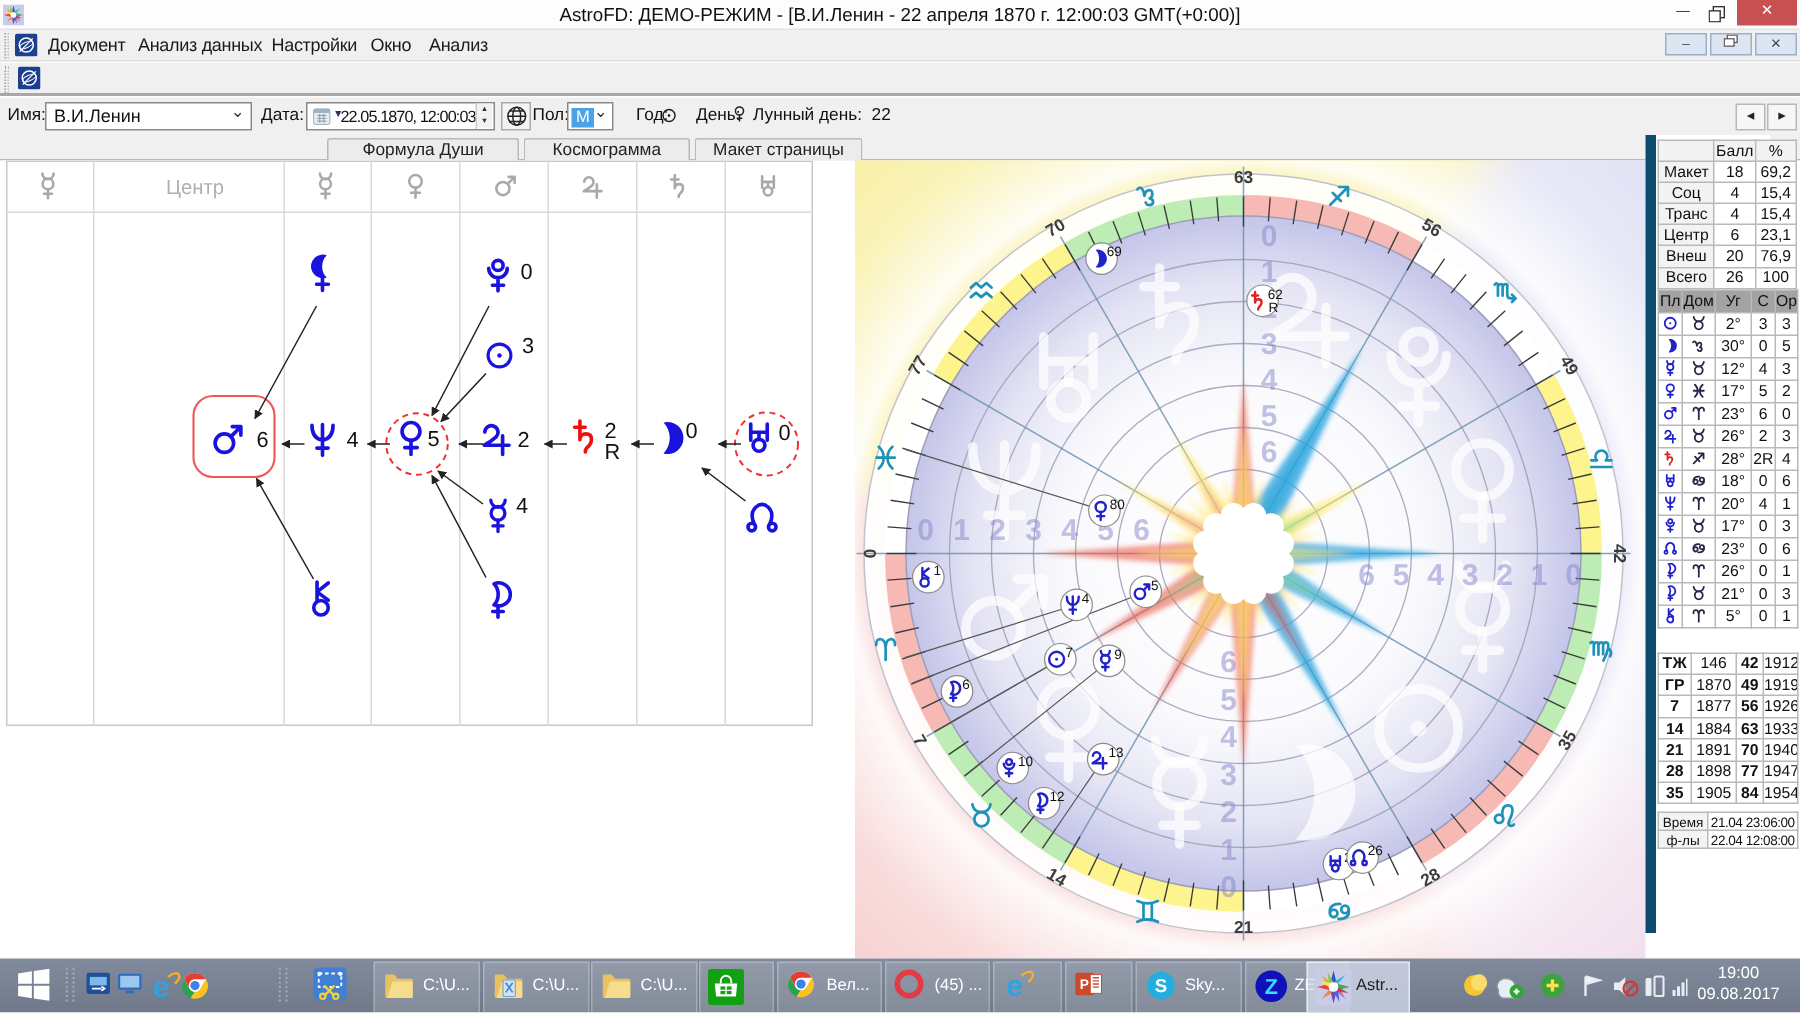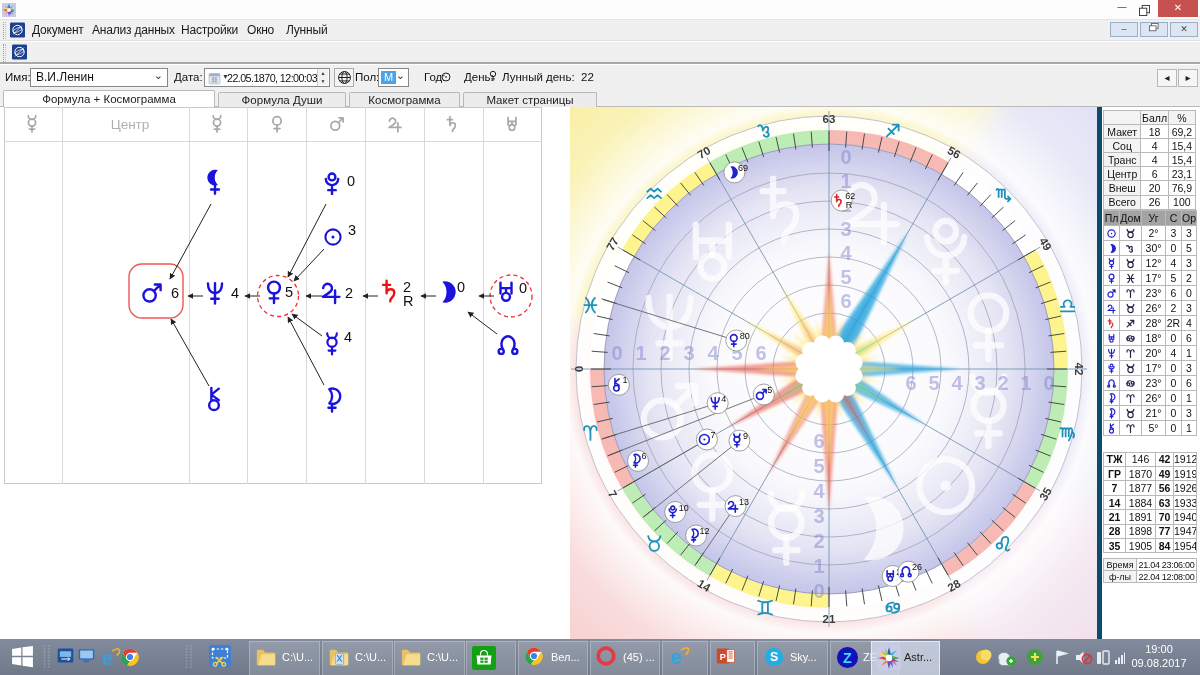--- a/index.html
+++ b/index.html
@@ -21,21 +21,21 @@
 .datec{position:absolute;left:204px;top:3px;width:126px;height:19px;background:#fff;border:1px solid #888}
 .datef{position:absolute;left:22px;top:3px;font-size:10.8px;color:#111;white-space:nowrap;letter-spacing:-0.6px}
 .spin{position:absolute;right:1px;top:0;width:11px;height:17px;font-size:5px;color:#333;text-align:center;border-left:1px solid #ccc}
 .spin div{height:8px;line-height:8px;background:#f2f2f2}
 .gbtn{position:absolute;left:334px;top:3px;width:20px;height:19px;border:1px solid #aaa;background:#f4f4f4;text-align:center;padding-top:1px}
 .sarr{position:absolute;top:4px;width:20px;height:18px;background:#f6f6f6;border:1px solid #b8b8b8;font-size:10px;color:#222;text-align:center;line-height:16px}
 #tabsrow{position:absolute;left:0;top:90px;width:1200px;height:17px;background:#f0f0f0;border-bottom:1px solid #b9b9b9}
 .tab{position:absolute;top:2px;height:15px;background:#ececec;border:1px solid #b9b9b9;border-bottom:none;font-size:11.5px;color:#222;text-align:center;line-height:14px;border-radius:2px 2px 0 0}
 .tab.on{top:0;height:17px;background:#fff;line-height:16px;z-index:2}
 #content{position:absolute;left:0;top:107px;width:1200px;height:532px;background:#fff}
-#stats{position:absolute;left:1097px;top:107px;width:83px;height:532px;background:#fff;border-left:5px solid #0c4a6e;padding:3px 0 0 1px}
+#stats{position:absolute;left:1097px;top:90px;width:83px;height:532px;background:#fff;border-left:7px solid #0c4a6e;padding:3px 0 0 1px}
 .st{border-collapse:collapse;margin:0;font-size:11px;color:#111;table-layout:fixed}
 .st td{white-space:nowrap;overflow:hidden}
 .st td{border:1px solid #b9b9b9;text-align:center;padding:0}
 .t1{width:93px}
 .t1 td{height:14.1px;font-size:10.5px}
 .t1 .hd td{background:#f3f3f3;font-size:10.5px}
 .t1 td:nth-child(1){width:37px;background:#f3f3f3}
 .t1 td:nth-child(2){width:27px}
 .t1 td:nth-child(3){width:27px}
 .t2{margin-bottom:16px;width:93px}
@@ -92,41 +92,42 @@
  <path d="M2,6 L2,20 Q2,21 3,21 L21,21 Q22,21 22,20 L22,8 Q22,7 21,7 L11,7 L9,4.5 Q8.6,4 8,4 L3,4 Q2,4 2,5 Z" fill="#e8c162"></path>
  <path d="M3.5,21 L7,9.5 Q7.2,9 8,9 L22,9 L22,20 Q22,21 21,21 Z" fill="#f6dd8d"></path>
 </g>
 </defs>
 </svg>
 
 <div id="titlebar">
  <svg width="14" height="14" viewBox="0 0 24 24" style="position:absolute;left:2px;top:3px">
       <use href="#i-star"></use>
     </svg>
+ <div id="title">AstroFD: ДЕМО-РЕЖИМ - [В.И.Ленин - 22 апреля 1870 г. 12:00:03 GMT(+0:00)]</div>
  <div id="wmin">—</div>
  <div id="wrest"><svg width="11" height="11" viewBox="0 0 12 12" fill="none" stroke="#333">
         <rect x="3.5" y="0.5" width="8" height="8"></rect>
         <rect x="0.5" y="3.5" width="8" height="8" fill="#fff"></rect>
       </svg></div>
  <div id="wclose">✕</div>
 </div>
 
 <div id="menubar">
  <div class="vgrip" style="left:3px;top:2px;height:17px"></div>
  <span style="position:absolute;left:10px;top:2px"><svg width="15" height="16" viewBox="0 0 24 24">
         <rect width="24" height="24" rx="2" fill="#1d3f8f"></rect>
         <circle cx="12" cy="12" r="7.5" fill="none" stroke="#fff" stroke-width="1.6"></circle>
         <ellipse cx="12" cy="12" rx="7.5" ry="3" fill="none" stroke="#fff" stroke-width="1" transform="rotate(-25 12 12)"></ellipse>
         <path d="M5,19 L19,5" stroke="#fff" stroke-width="1.3"></path>
       </svg></span>
  <span class="mi" style="left:32px">Документ</span>
  <span class="mi" style="left:92px">Анализ данных</span>
  <span class="mi" style="left:181px">Настройки</span>
  <span class="mi" style="left:247px">Окно</span>
- <span class="mi" style="left:286px">Лунный</span>
+ <span class="mi" style="left:286px">Анализ</span>
  <div class="mdib" style="left:1110px">–</div>
  <div class="mdib" style="left:1140px"><svg width="10" height="9" viewBox="0 0 12 11" fill="#fff" stroke="#555">
         <rect x="3" y="0.5" width="8" height="6"></rect>
         <rect x="0.5" y="3.5" width="8" height="6"></rect>
       </svg></div>
  <div class="mdib" style="left:1170px">✕</div>
 </div>
 
 <div id="toolbar">
  <div class="vgrip" style="left:3px;top:2px;height:18px"></div>
@@ -173,24 +174,23 @@
       <g stroke="#222" fill="none" stroke-width="2">
         <use href="#g-venus"></use>
       </g>
     </svg>
  <span class="fl" style="left:502px">Лунный день:&nbsp; 22</span>
  <div class="sarr" style="left:1157px">◂</div>
  <div class="sarr" style="left:1178px">▸</div>
 </div>
 
 <div id="tabsrow">
- <div class="tab on" style="left:3px;width:212px">Формула + Космограмма</div>
  <div class="tab" style="left:218px;width:128px">Формула Души</div>
  <div class="tab" style="left:349px;width:111px">Космограмма</div>
- <div class="tab" style="left:463px;width:134px">Макет страницы</div>
+ <div class="tab" style="left:463px;width:112px">Макет страницы</div>
 </div>
 <div id="content">
 </div>
 <svg width="538" height="377" viewBox="0 0 538 377" style="position:absolute;left:4px;top:107px">
     <rect x="0.5" y="0.5" width="537" height="376" fill="#ffffff" stroke="#c9c9c9"></rect>
     <line x1="58.5" y1="0" x2="58.5" y2="377" stroke="#d9d9d9" stroke-width="1"></line>
     <line x1="185.5" y1="0" x2="185.5" y2="377" stroke="#d9d9d9" stroke-width="1"></line>
     <line x1="243.5" y1="0" x2="243.5" y2="377" stroke="#d9d9d9" stroke-width="1"></line>
     <line x1="302.5" y1="0" x2="302.5" y2="377" stroke="#d9d9d9" stroke-width="1"></line>
     <line x1="361.5" y1="0" x2="361.5" y2="377" stroke="#d9d9d9" stroke-width="1"></line>

